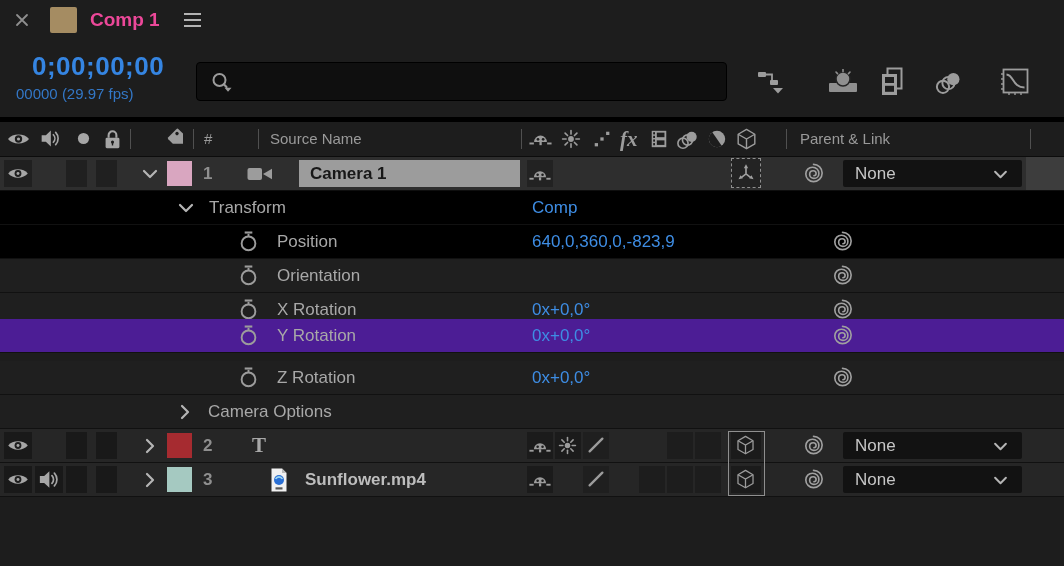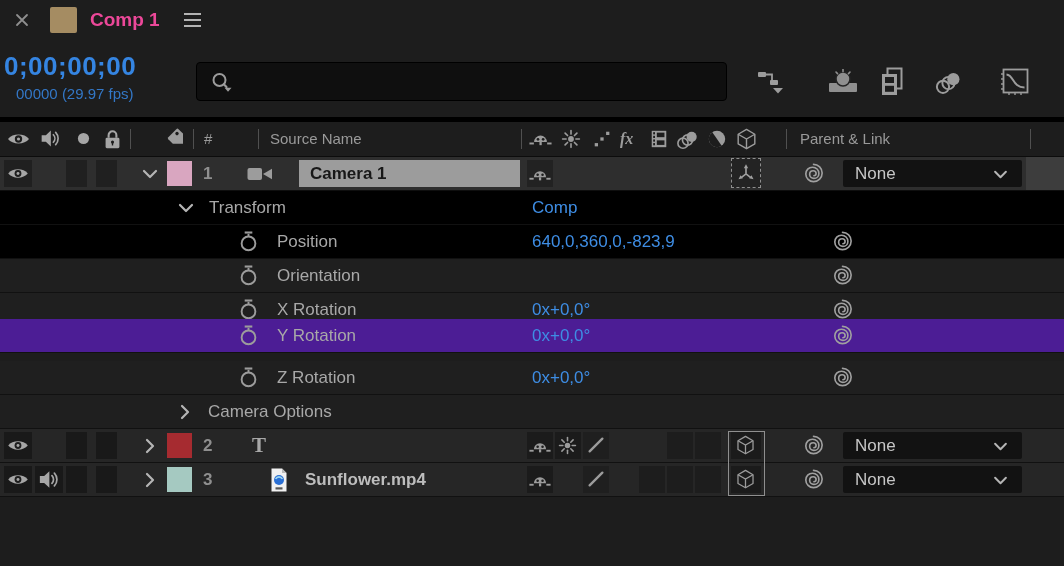--- a/index.html
+++ b/index.html
@@ -198,21 +198,21 @@
     <div class="abs" style="left: 50px; top: 7px; width: 27px; height: 26px; border-radius: 2px; background-color: rgb(165, 140, 98);"></div>
     <div class="abs" style="left:90px;top:0;line-height:40px;font-size:19px;font-weight:600;color:#ec4899;">Comp 1</div>
     <div class="abs" style="left:184px;top:13px;width:17px;height:14px;">
       <div style="height:2.2px;background:#b3b3b3;margin-bottom:3.6px;"></div>
       <div style="height:2.2px;background:#b3b3b3;margin-bottom:3.6px;"></div>
       <div style="height:2.2px;background:#b3b3b3;"></div>
     </div>
   </div>
 
   <div class="abs" style="left:0;top:40px;width:1064px;height:77px;background:#1d1d1d;">
-    <div class="abs" style="left:4px;top:11px;font-size:26px;font-weight:bold;color:#3585e2;letter-spacing:0.5px;">0;00;00;00</div>
+    <div class="abs" style="left:32px;top:11px;font-size:26px;font-weight:bold;color:#3585e2;letter-spacing:0.5px;">0;00;00;00</div>
     <div class="abs" style="left:16px;top:45px;font-size:15px;color:#3377c6;">00000 (29.97 fps)</div>
 
     <div class="searchbox" style="top:22px">
       <svg class="ic abs" style="left:12px;top:7px" width="26" height="26">
           <use href="#i-mag"></use>
         </svg>
       <input class="search-input" value="" style="">
     </div>
 
     <svg class="ic abs" style="left:756px;top:28px" width="32" height="28">
@@ -258,21 +258,21 @@
     <div class="vdiv" style="left:521px"></div>
     <svg class="ic abs" style="left:529px;top:8px" width="23" height="16">
         <use href="#i-shy"></use>
       </svg>
     <svg class="ic abs" style="left:561px;top:7px" width="20" height="20">
         <use href="#i-sun"></use>
       </svg>
     <svg class="ic abs" style="left:592px;top:7px" width="20" height="20">
         <use href="#i-dots"></use>
       </svg>
-    <div class="hdr-txt fx" style="left:620px;font-size:16px;">fx</div>
+    <div class="hdr-txt fx" style="left:620px;font-size:21px;">fx</div>
     <svg class="ic abs" style="left:649px;top:7px" width="20" height="20">
         <use href="#i-film"></use>
       </svg>
     <svg class="ic abs" style="left:676px;top:8px" width="24" height="20">
         <use href="#i-mblur"></use>
       </svg>
     <svg class="ic abs" style="left:707px;top:7px" width="20" height="20">
         <use href="#i-adj"></use>
       </svg>
     <svg class="ic abs" style="left:736px;top:6px" width="21" height="23">

